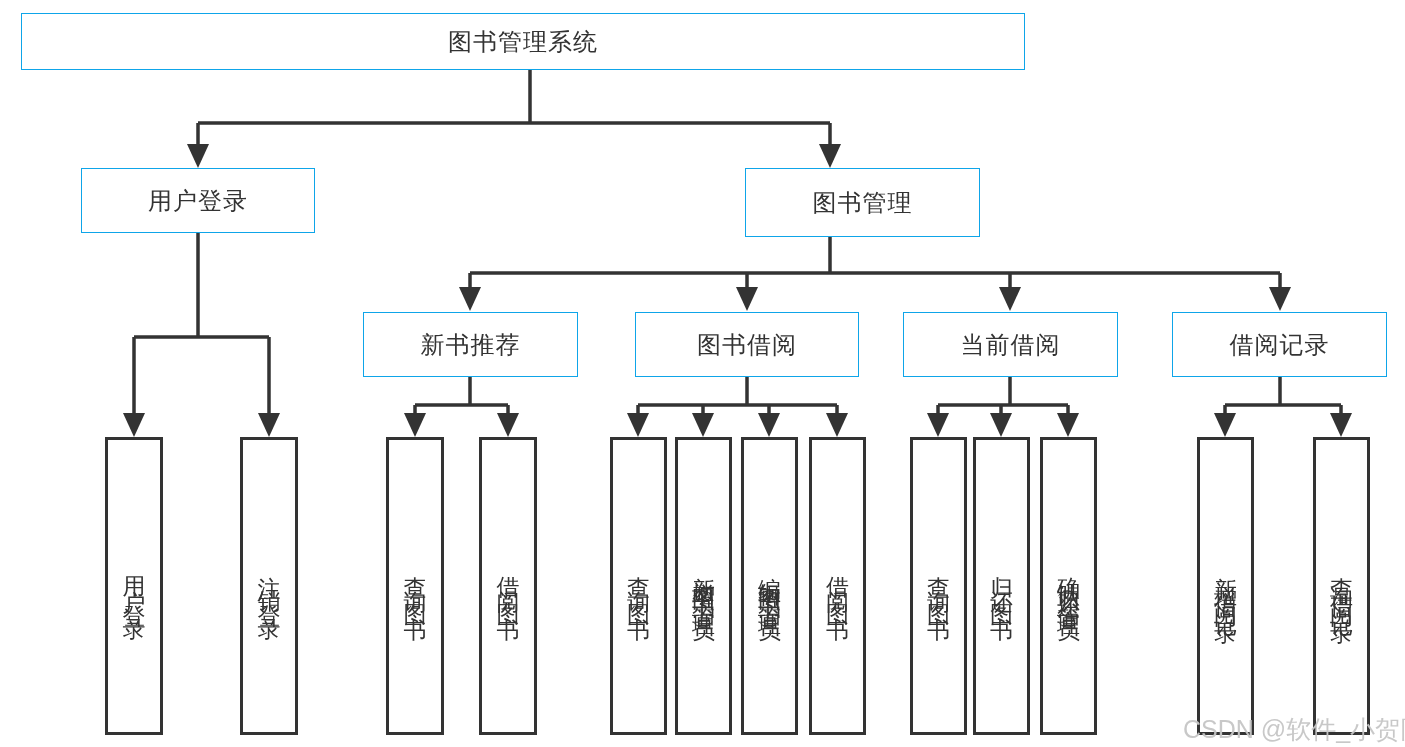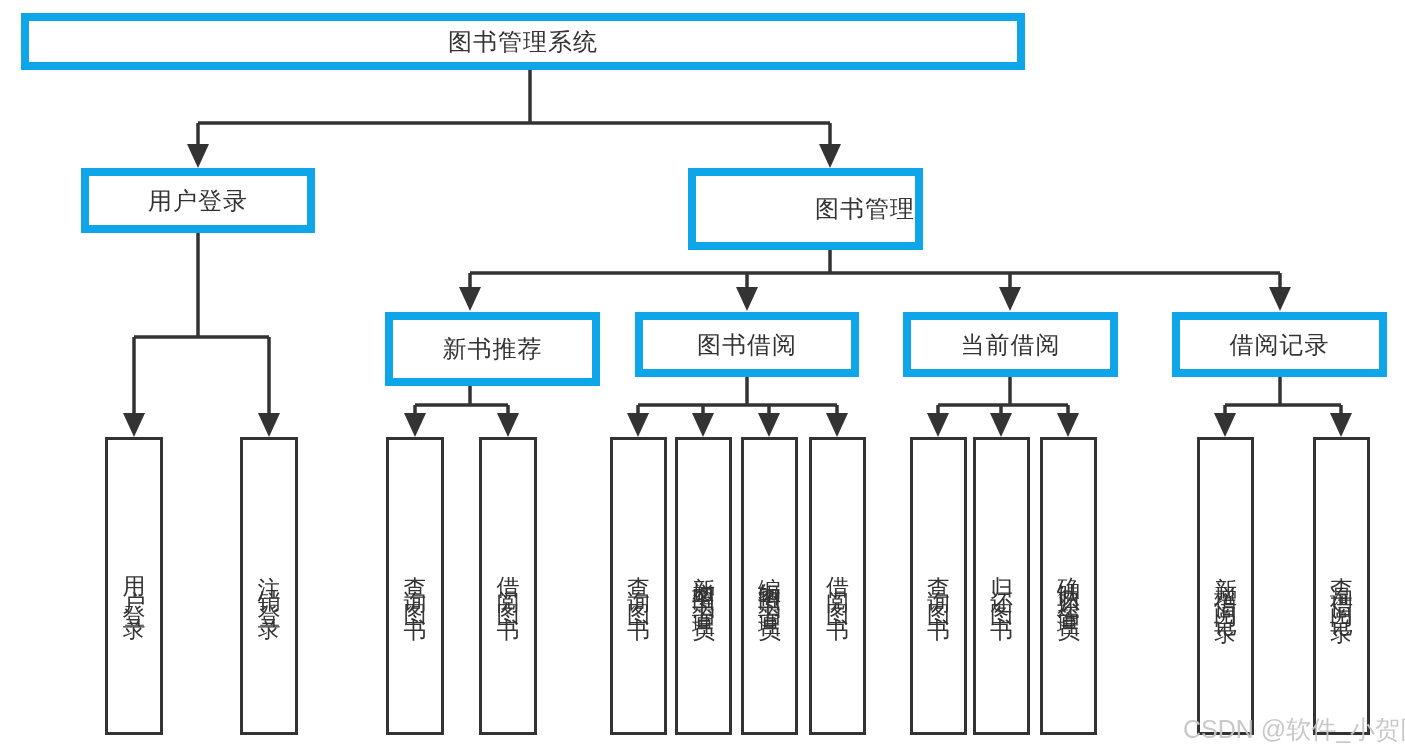--- a/index.html
+++ b/index.html
@@ -7,21 +7,21 @@
     position:relative;
     width:1405px;height:747px;
     background:#ffffff;
     font-family:"Liberation Sans","DejaVu Sans",sans-serif;
     overflow:hidden;
   }
   .connectors{position:absolute;left:0;top:0;width:1405px;height:747px;z-index:1;}
   .node{
     position:absolute;
     box-sizing:border-box;
-    border:8px solid #0ea5e9;
+    border:1px solid #0ea5e9;
     background:#ffffff;
     display:flex;align-items:center;justify-content:center;
     color:#333333;
     z-index:2;
   }
   .hlabel{font-size:24px;letter-spacing:1px;white-space:nowrap;}
   .leaf{
     position:absolute;
     box-sizing:border-box;
     border:3px solid #333333;
@@ -88,25 +88,25 @@
     </g>
   </svg>
 
   <div class="node" style="left:21px;top:13px;width:1004px;height:57px;">
     <span class="hlabel">图书管理系统</span>
   </div>
 
   <div class="node" style="left:81px;top:168px;width:234px;height:65px;">
     <span class="hlabel">用户登录</span>
   </div>
-  <div class="node" style="left:688px;top:168px;width:235px;height:82px;justify-content:flex-end;">
+  <div class="node" style="left:745px;top:168px;width:235px;height:69px;">
     <span class="hlabel">图书管理</span>
   </div>
 
-  <div class="node" style="left:363px;top:312px;width:215px;height:74px;margin-left:22px;">
+  <div class="node" style="left:363px;top:312px;width:215px;height:65px;">
     <span class="hlabel">新书推荐</span>
   </div>
   <div class="node" style="left:903px;top:312px;width:215px;height:65px;">
     <span class="hlabel">当前借阅</span>
   </div>
   <div class="node" style="left:635px;top:312px;width:224px;height:65px;">
     <span class="hlabel">图书借阅</span>
   </div>
   <div class="node" style="left:1172px;top:312px;width:215px;height:65px;">
     <span class="hlabel">借阅记录</span>

